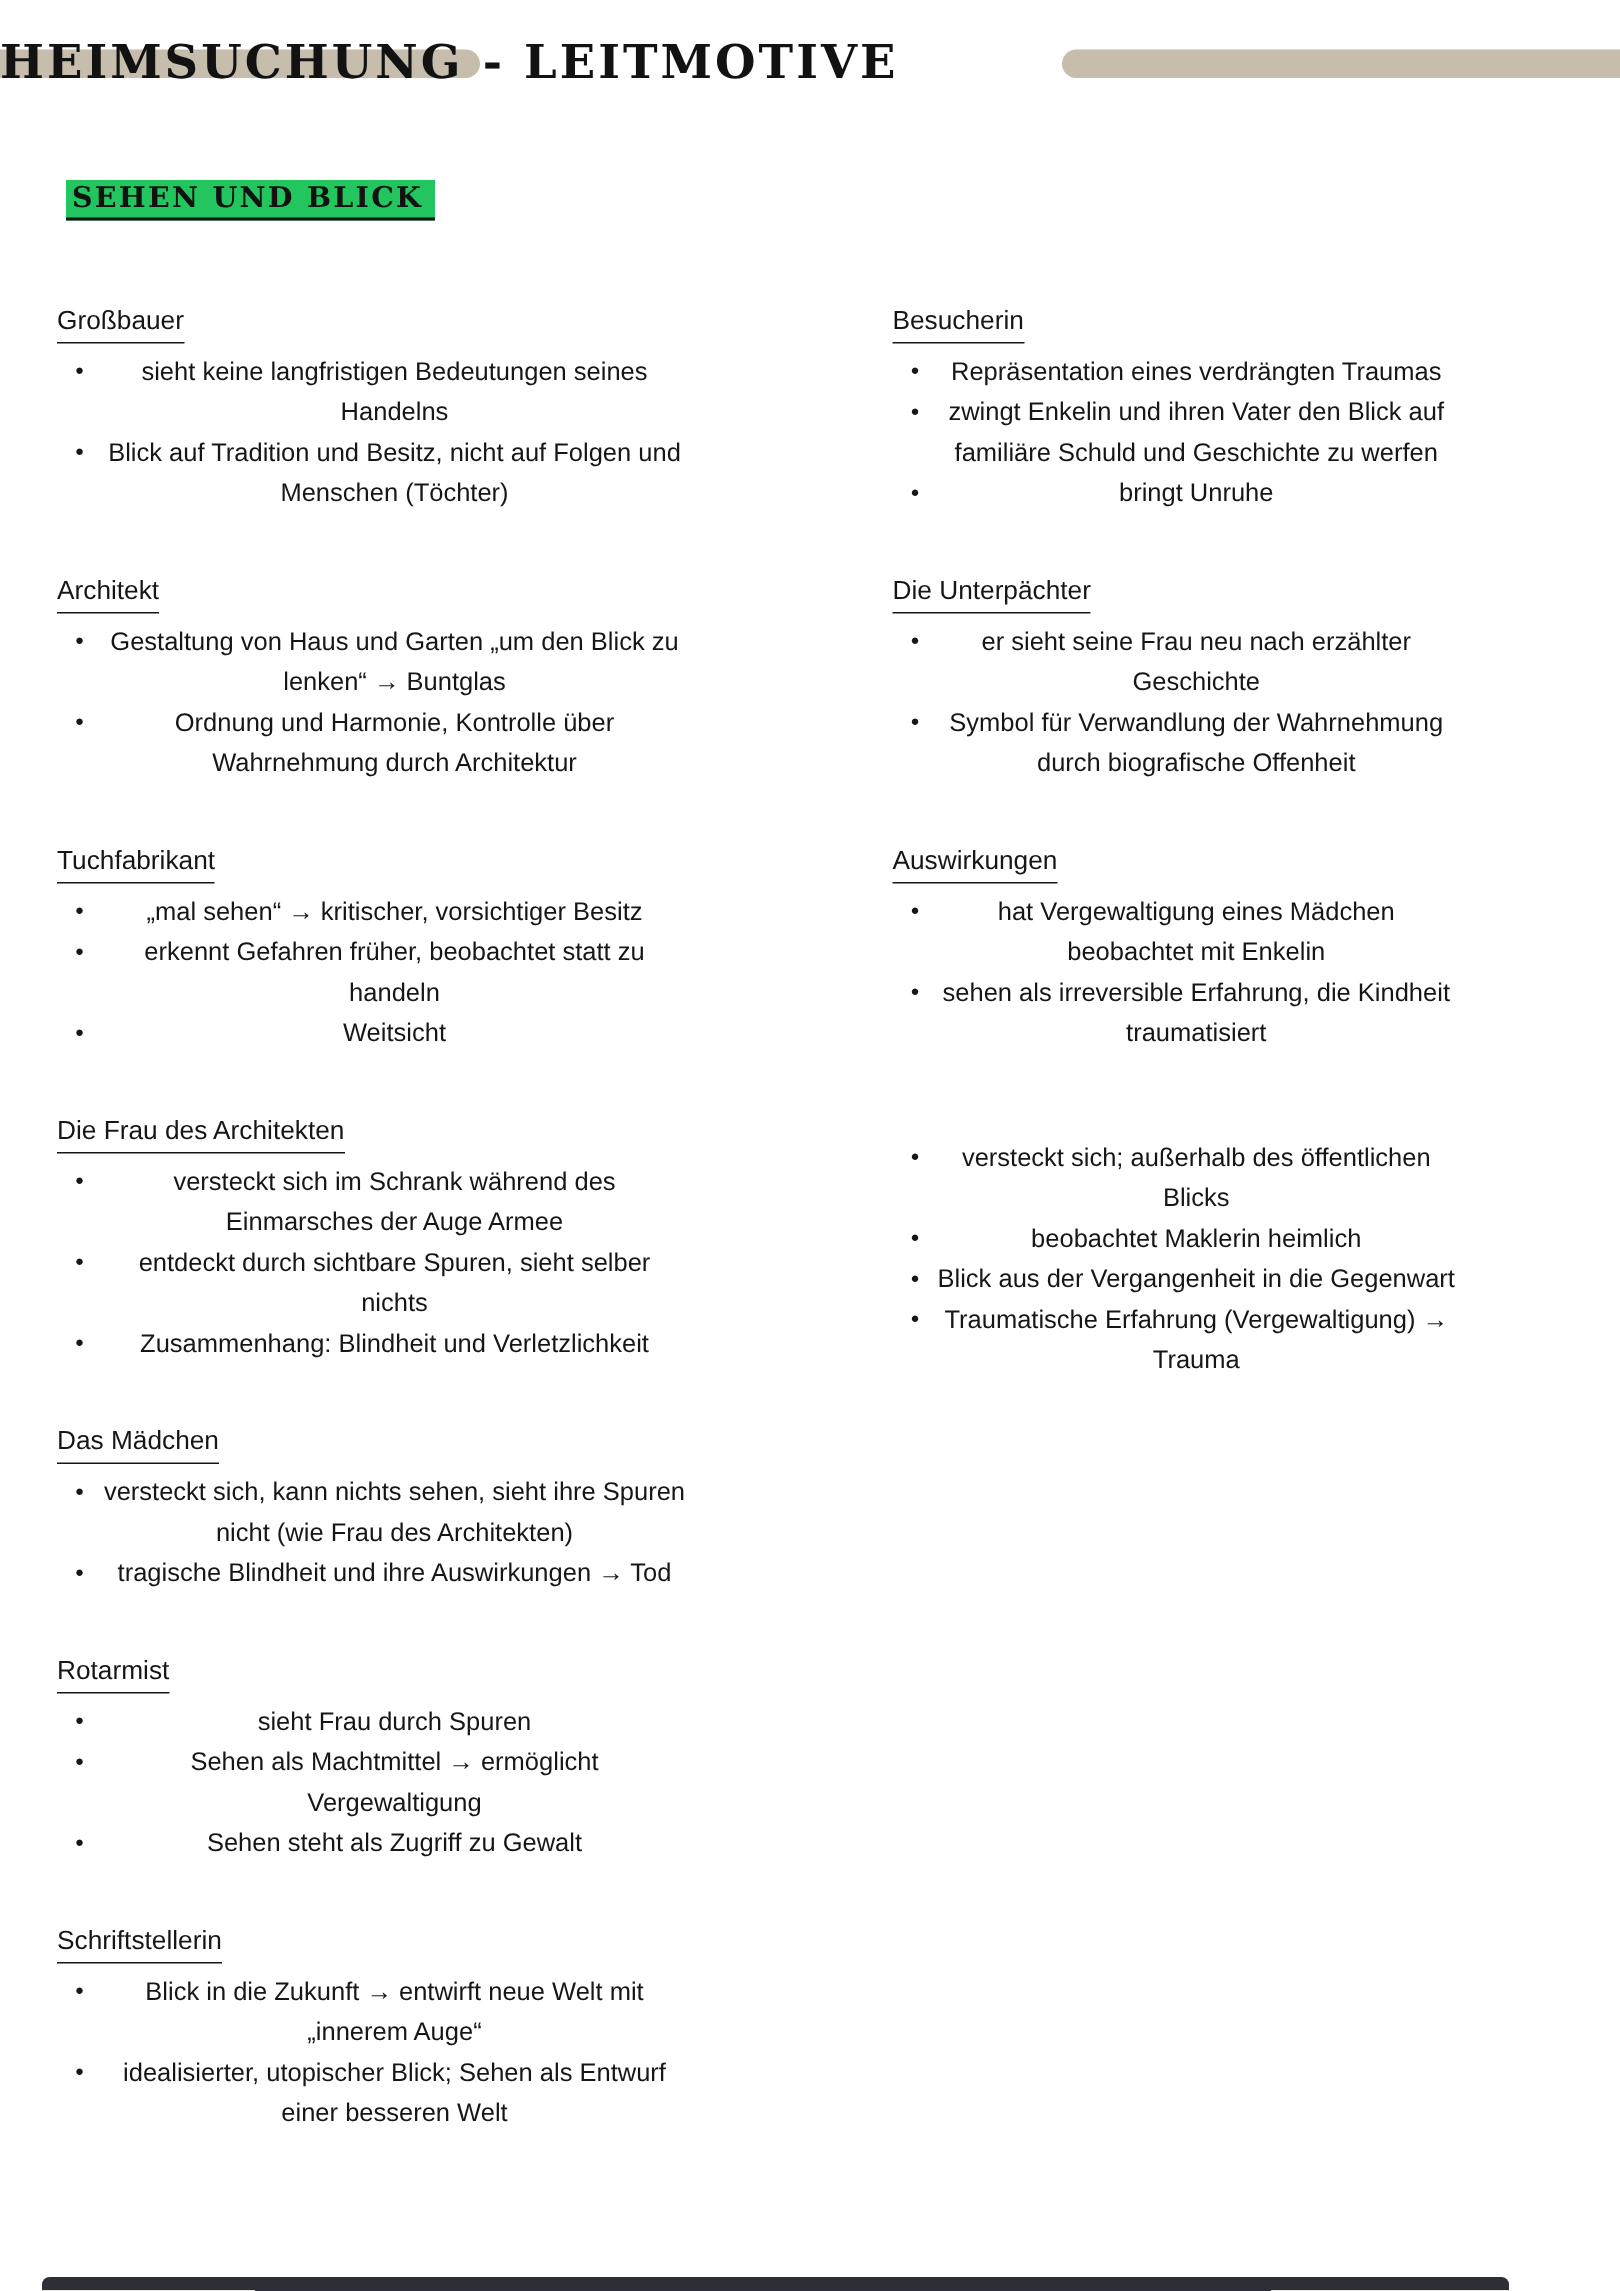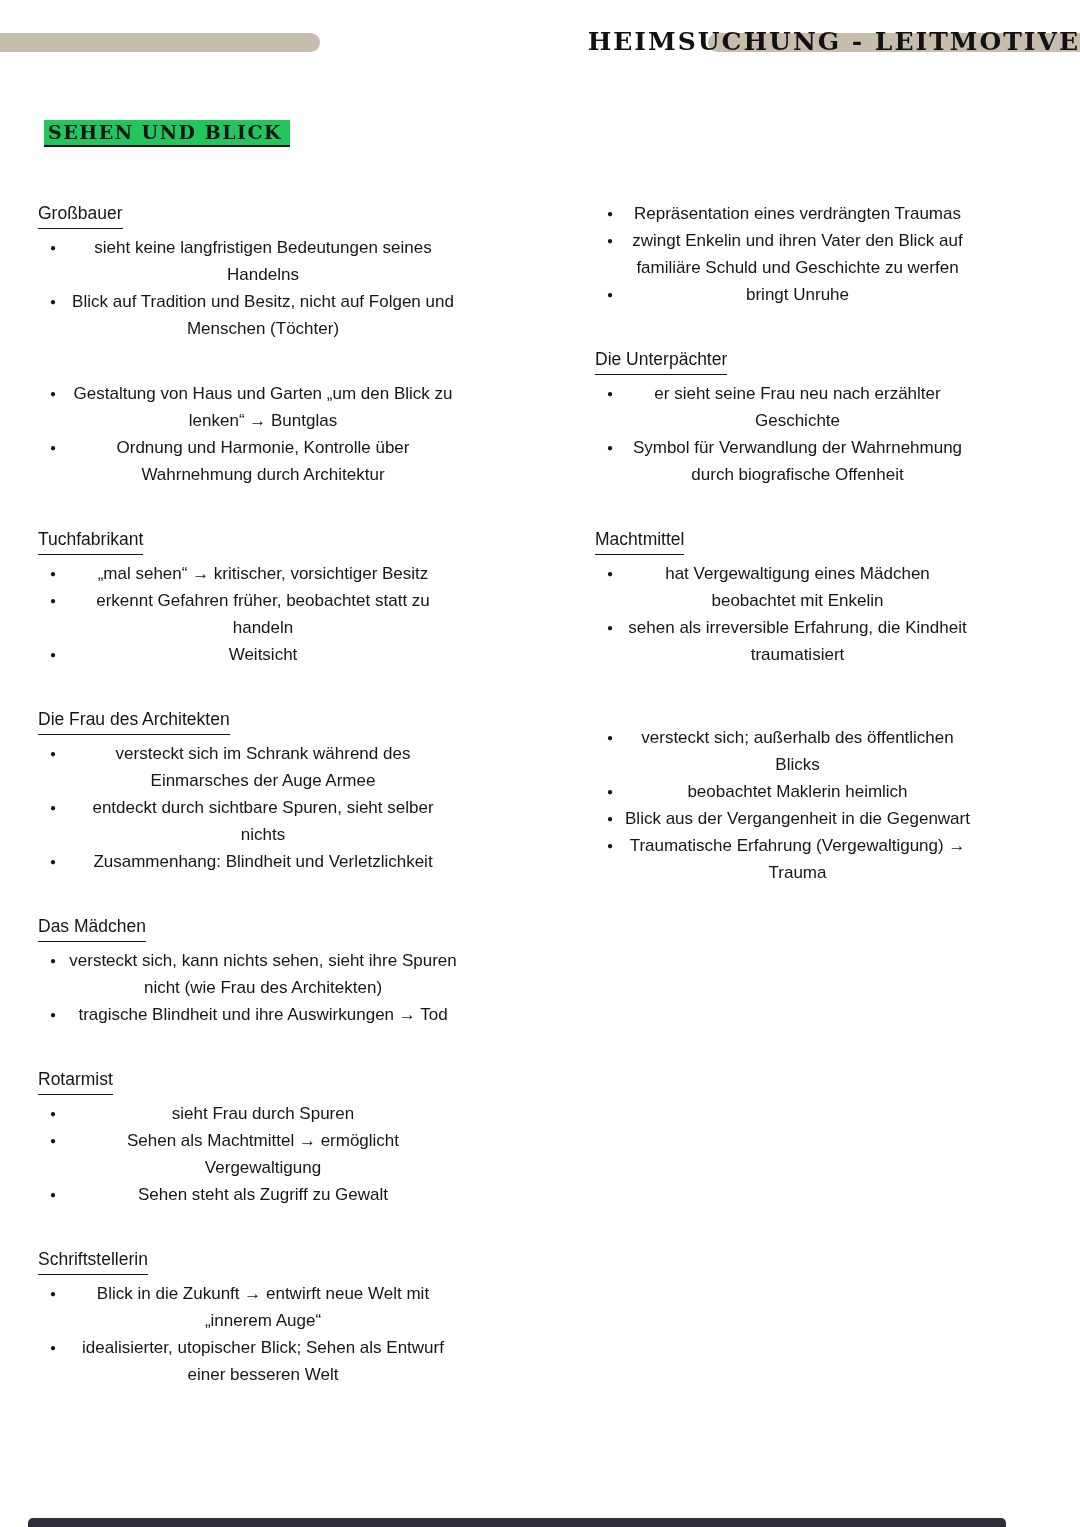--- a/index.html
+++ b/index.html
@@ -13,23 +13,23 @@
     color: #161616;
   }
 
   
   .title-band { position: absolute; top: 26px; left: 0; width: 100%; height: 32px; }
   .band-seg { position: absolute; top: 7px; height: 19px; background: #c6bdad; }
   .band-left  { left: 0; width: 320px; border-radius: 0 10px 10px 0; }
   .band-right { left: 708px; right: 0; border-radius: 10px 0 0 10px; }
   .page-title {
     position: absolute; top: 0; left: 0; width: 100%;
-    margin: 0; text-align: right;
+    margin: 0; text-align: left;
     font-family: "DejaVu Serif", serif;
-    font-weight: 700; font-size: 25px; line-height: 32px;
+    font-weight: 700; font-size: 31px; line-height: 32px;
     letter-spacing: 2px; color: #121212;
   }
 
   
   .section-heading { position: absolute; top: 120px; left: 44px; }
   .section-heading .hl {
     display: inline-block;
     font-family: "DejaVu Serif", serif;
     font-weight: 700; font-size: 19px; letter-spacing: 1.5px;
     background: #22c55e;
@@ -85,20 +85,21 @@
         <div class="bullet-item">
           <span class="dot">●</span>
           <span class="btext">sieht keine langfristigen Bedeutungen seines Handelns</span>
         </div>
         <div class="bullet-item">
           <span class="dot">●</span>
           <span class="btext">Blick auf Tradition und Besitz, nicht auf Folgen und Menschen (Töchter)</span>
         </div>
       </section>
       <section class="note-section">
+        <div class="sec-heading"><span class="sec-heading-text">Architekt</span></div>
         <div class="bullet-item">
           <span class="dot">●</span>
           <span class="btext">Gestaltung von Haus und Garten „um den Blick zu lenken“ → Buntglas</span>
         </div>
         <div class="bullet-item">
           <span class="dot">●</span>
           <span class="btext">Ordnung und Harmonie, Kontrolle über Wahrnehmung durch Architektur</span>
         </div>
       </section>
       <section class="note-section">
@@ -164,20 +165,21 @@
           <span class="btext">Blick in die Zukunft → entwirft neue Welt mit „innerem Auge“</span>
         </div>
         <div class="bullet-item">
           <span class="dot">●</span>
           <span class="btext">idealisierter, utopischer Blick; Sehen als Entwurf einer besseren Welt</span>
         </div>
       </section>
     </div>
   <div class="col col-right">
       <section class="note-section">
+        <div class="sec-heading"><span class="sec-heading-text">Besucherin</span></div>
         <div class="bullet-item">
           <span class="dot">●</span>
           <span class="btext">Repräsentation eines verdrängten Traumas</span>
         </div>
         <div class="bullet-item">
           <span class="dot">●</span>
           <span class="btext">zwingt Enkelin und ihren Vater den Blick auf familiäre Schuld und Geschichte zu werfen</span>
         </div>
         <div class="bullet-item">
           <span class="dot">●</span>
@@ -189,21 +191,21 @@
         <div class="bullet-item">
           <span class="dot">●</span>
           <span class="btext">er sieht seine Frau neu nach erzählter Geschichte</span>
         </div>
         <div class="bullet-item">
           <span class="dot">●</span>
           <span class="btext">Symbol für Verwandlung der Wahrnehmung durch biografische Offenheit</span>
         </div>
       </section>
       <section class="note-section">
-        <div class="sec-heading"><span class="sec-heading-text">Machtmittel</span></div>
+        <div class="sec-heading"><span class="sec-heading-text">Auswirkungen</span></div>
         <div class="bullet-item">
           <span class="dot">●</span>
           <span class="btext">hat Vergewaltigung eines Mädchen beobachtet mit Enkelin</span>
         </div>
         <div class="bullet-item">
           <span class="dot">●</span>
           <span class="btext">sehen als irreversible Erfahrung, die Kindheit traumatisiert</span>
         </div>
       </section>
       <section class="note-section">

